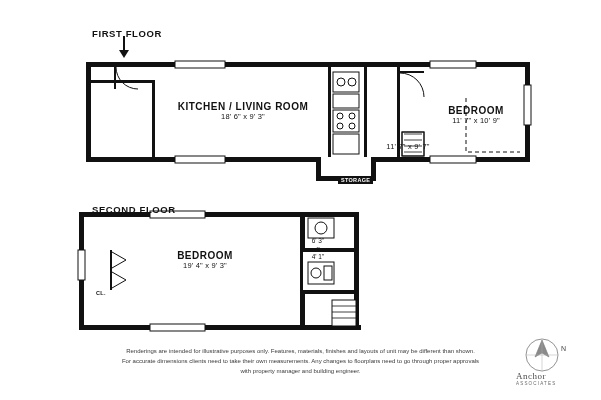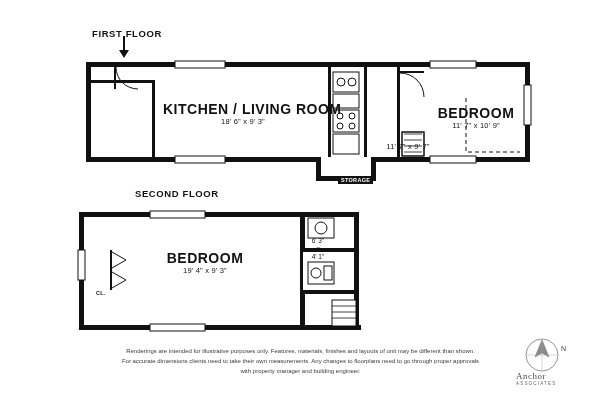--- a/index.html
+++ b/index.html
@@ -27,21 +27,21 @@
     letter-spacing: 0.4px;
     white-space: nowrap;
   }
   .floor-label {
     font-size: 9.5px;
     font-weight: bold;
     letter-spacing: 0.6px;
     color: #111;
   }
   .room-name {
-    font-size: 14px;
+    font-size: 10px;
     font-weight: bold;
     letter-spacing: 0.5px;
     color: #111;
   }
   .room-dim {
     font-size: 7.5px;
     font-weight: normal;
     letter-spacing: 0.2px;
     text-align: center;
     color: #111;
@@ -249,21 +249,21 @@
   </div>
 
   <div class="centered-block" style="left:378px; top:142px; width:60px;">
     <div class="room-dim">11' 7" x 9' 7"</div>
   </div>
 
   <div style="position:absolute; left:338px; top:168px;">
     <span class="storage-tag">STORAGE</span>
   </div>
 
-  <div class="lbl floor-label" style="left:92px; top:188px;margin-left:43px;">SECOND FLOOR</div>
+  <div class="lbl floor-label" style="left:92px; top:204px;">SECOND FLOOR</div>
 
   <div class="centered-block" style="left:140px; top:250px; width:130px;">
     <div class="room-name">BEDROOM</div>
     <div class="room-dim">19' 4" x 9' 3"</div>
   </div>
 
   <div class="tiny-dim" style="position:absolute; left:296px; top:237px; width:44px;">
     <div>6' 3"</div>
     <div>x</div>
     <div>4' 1"</div>

